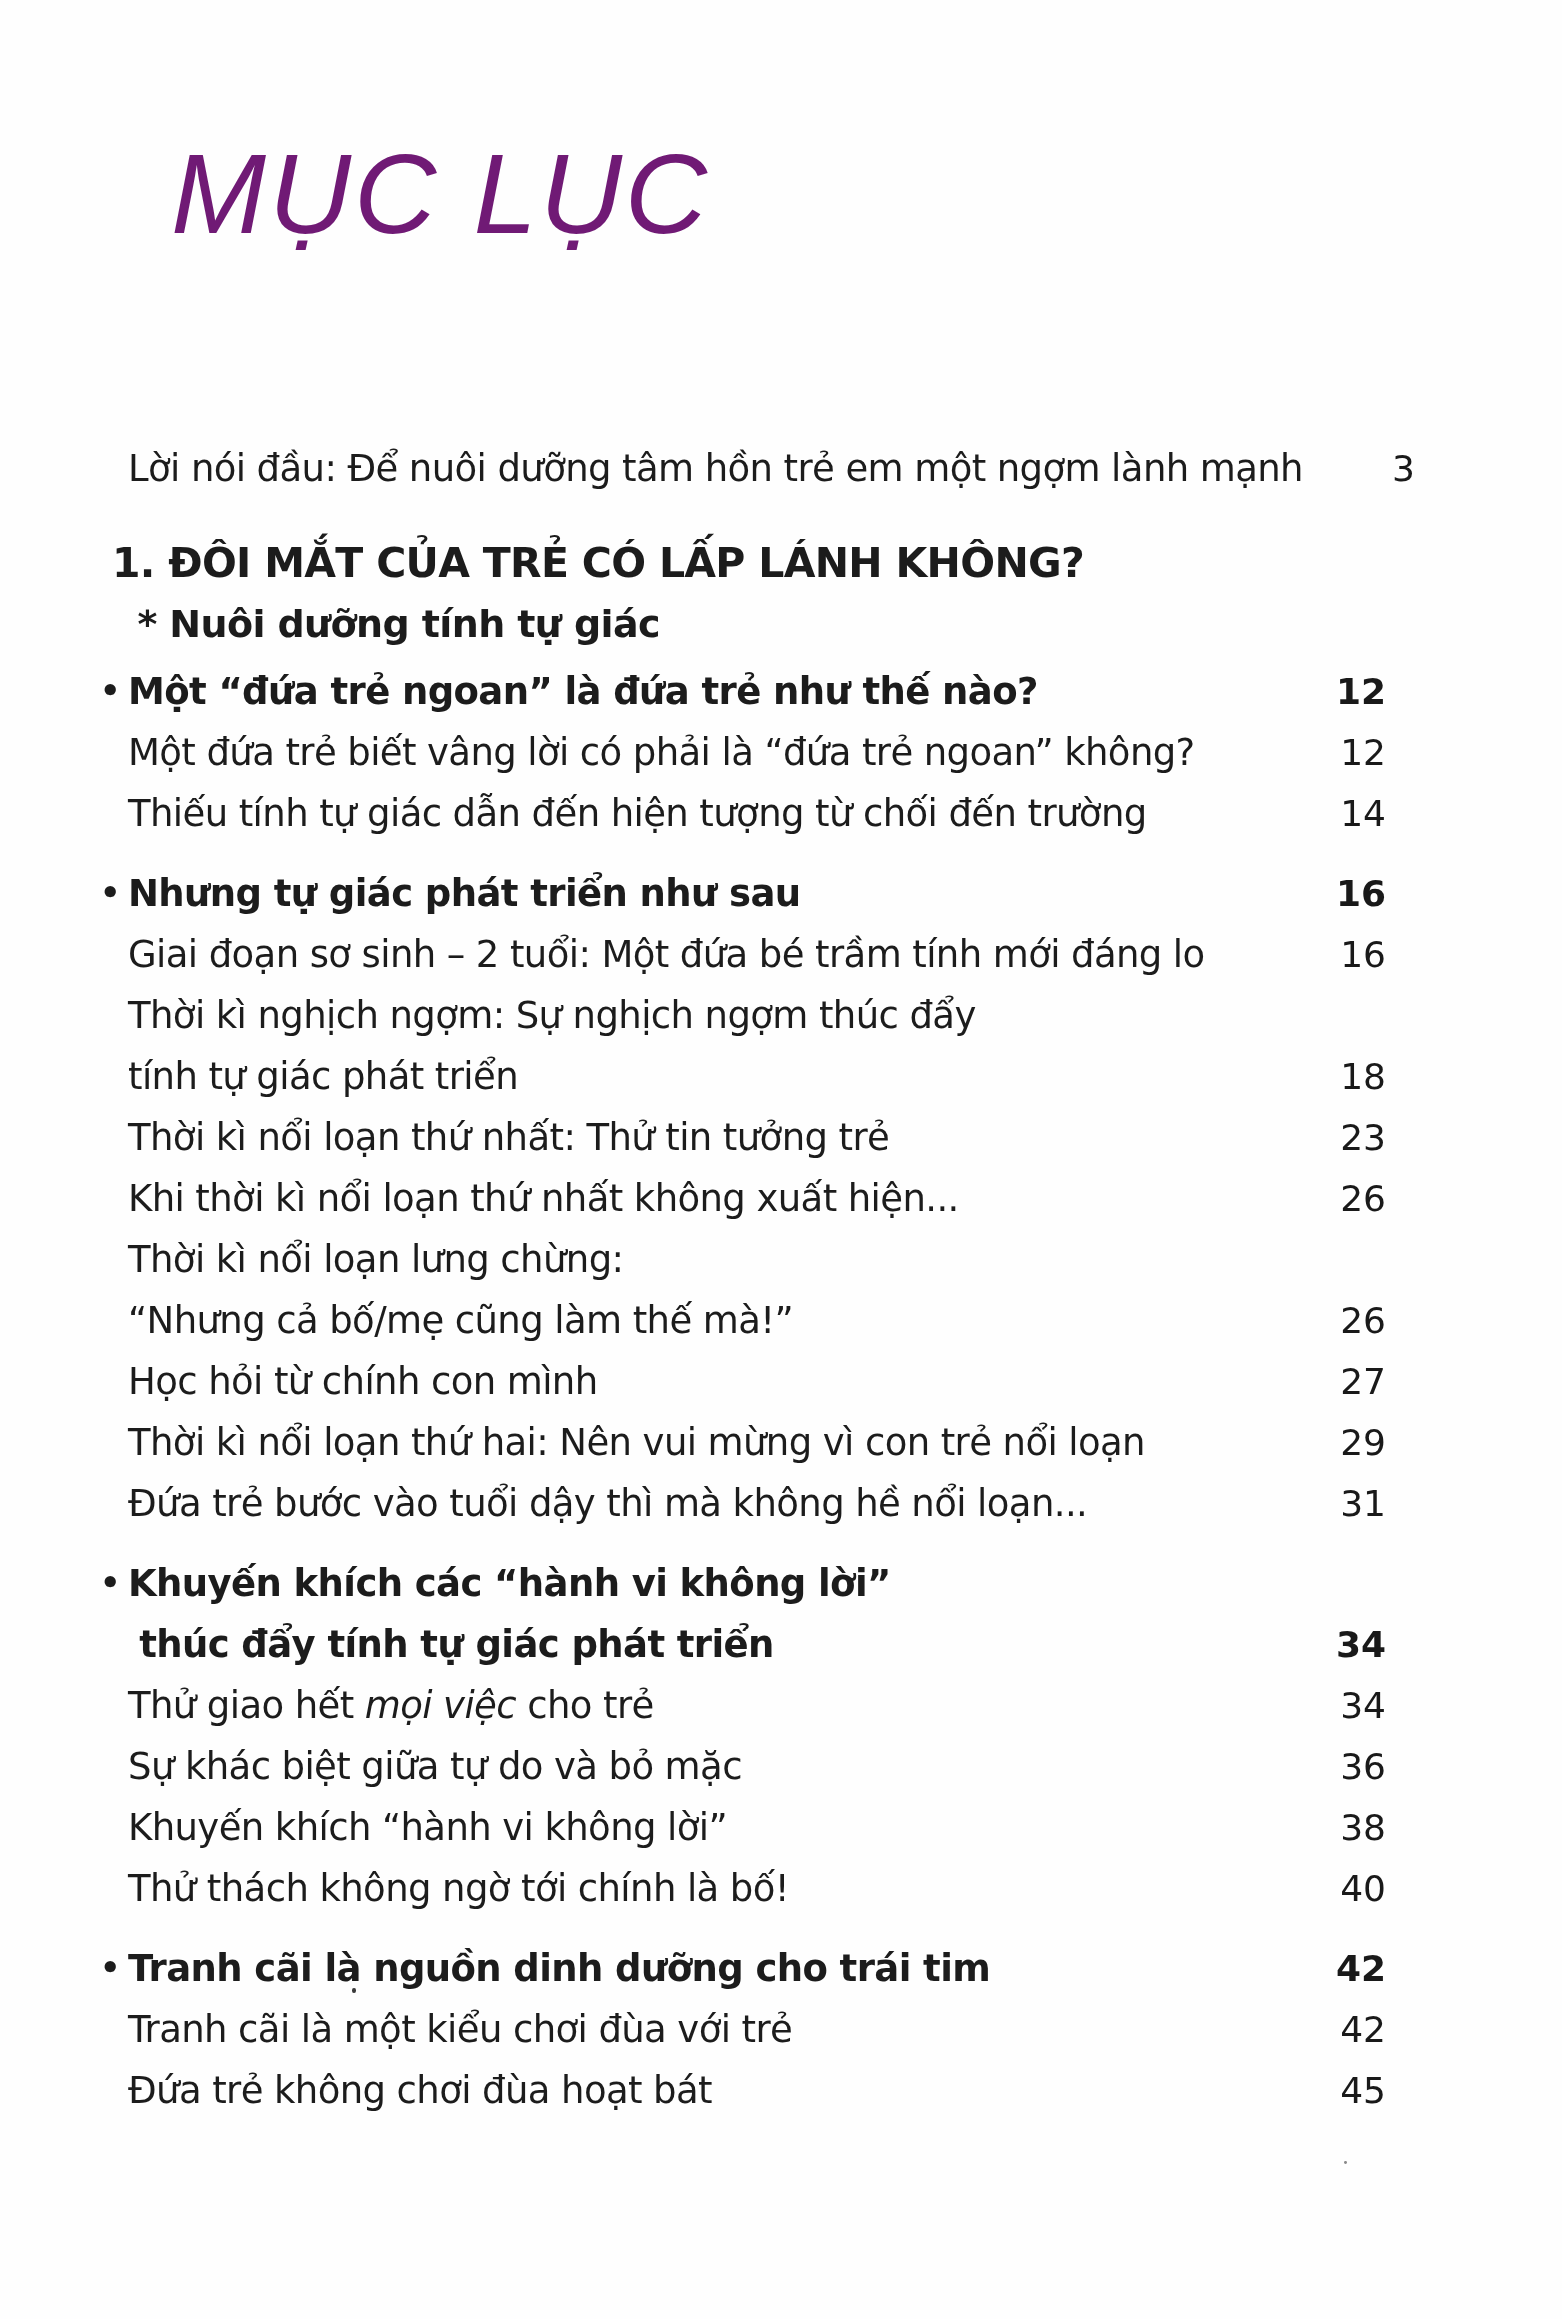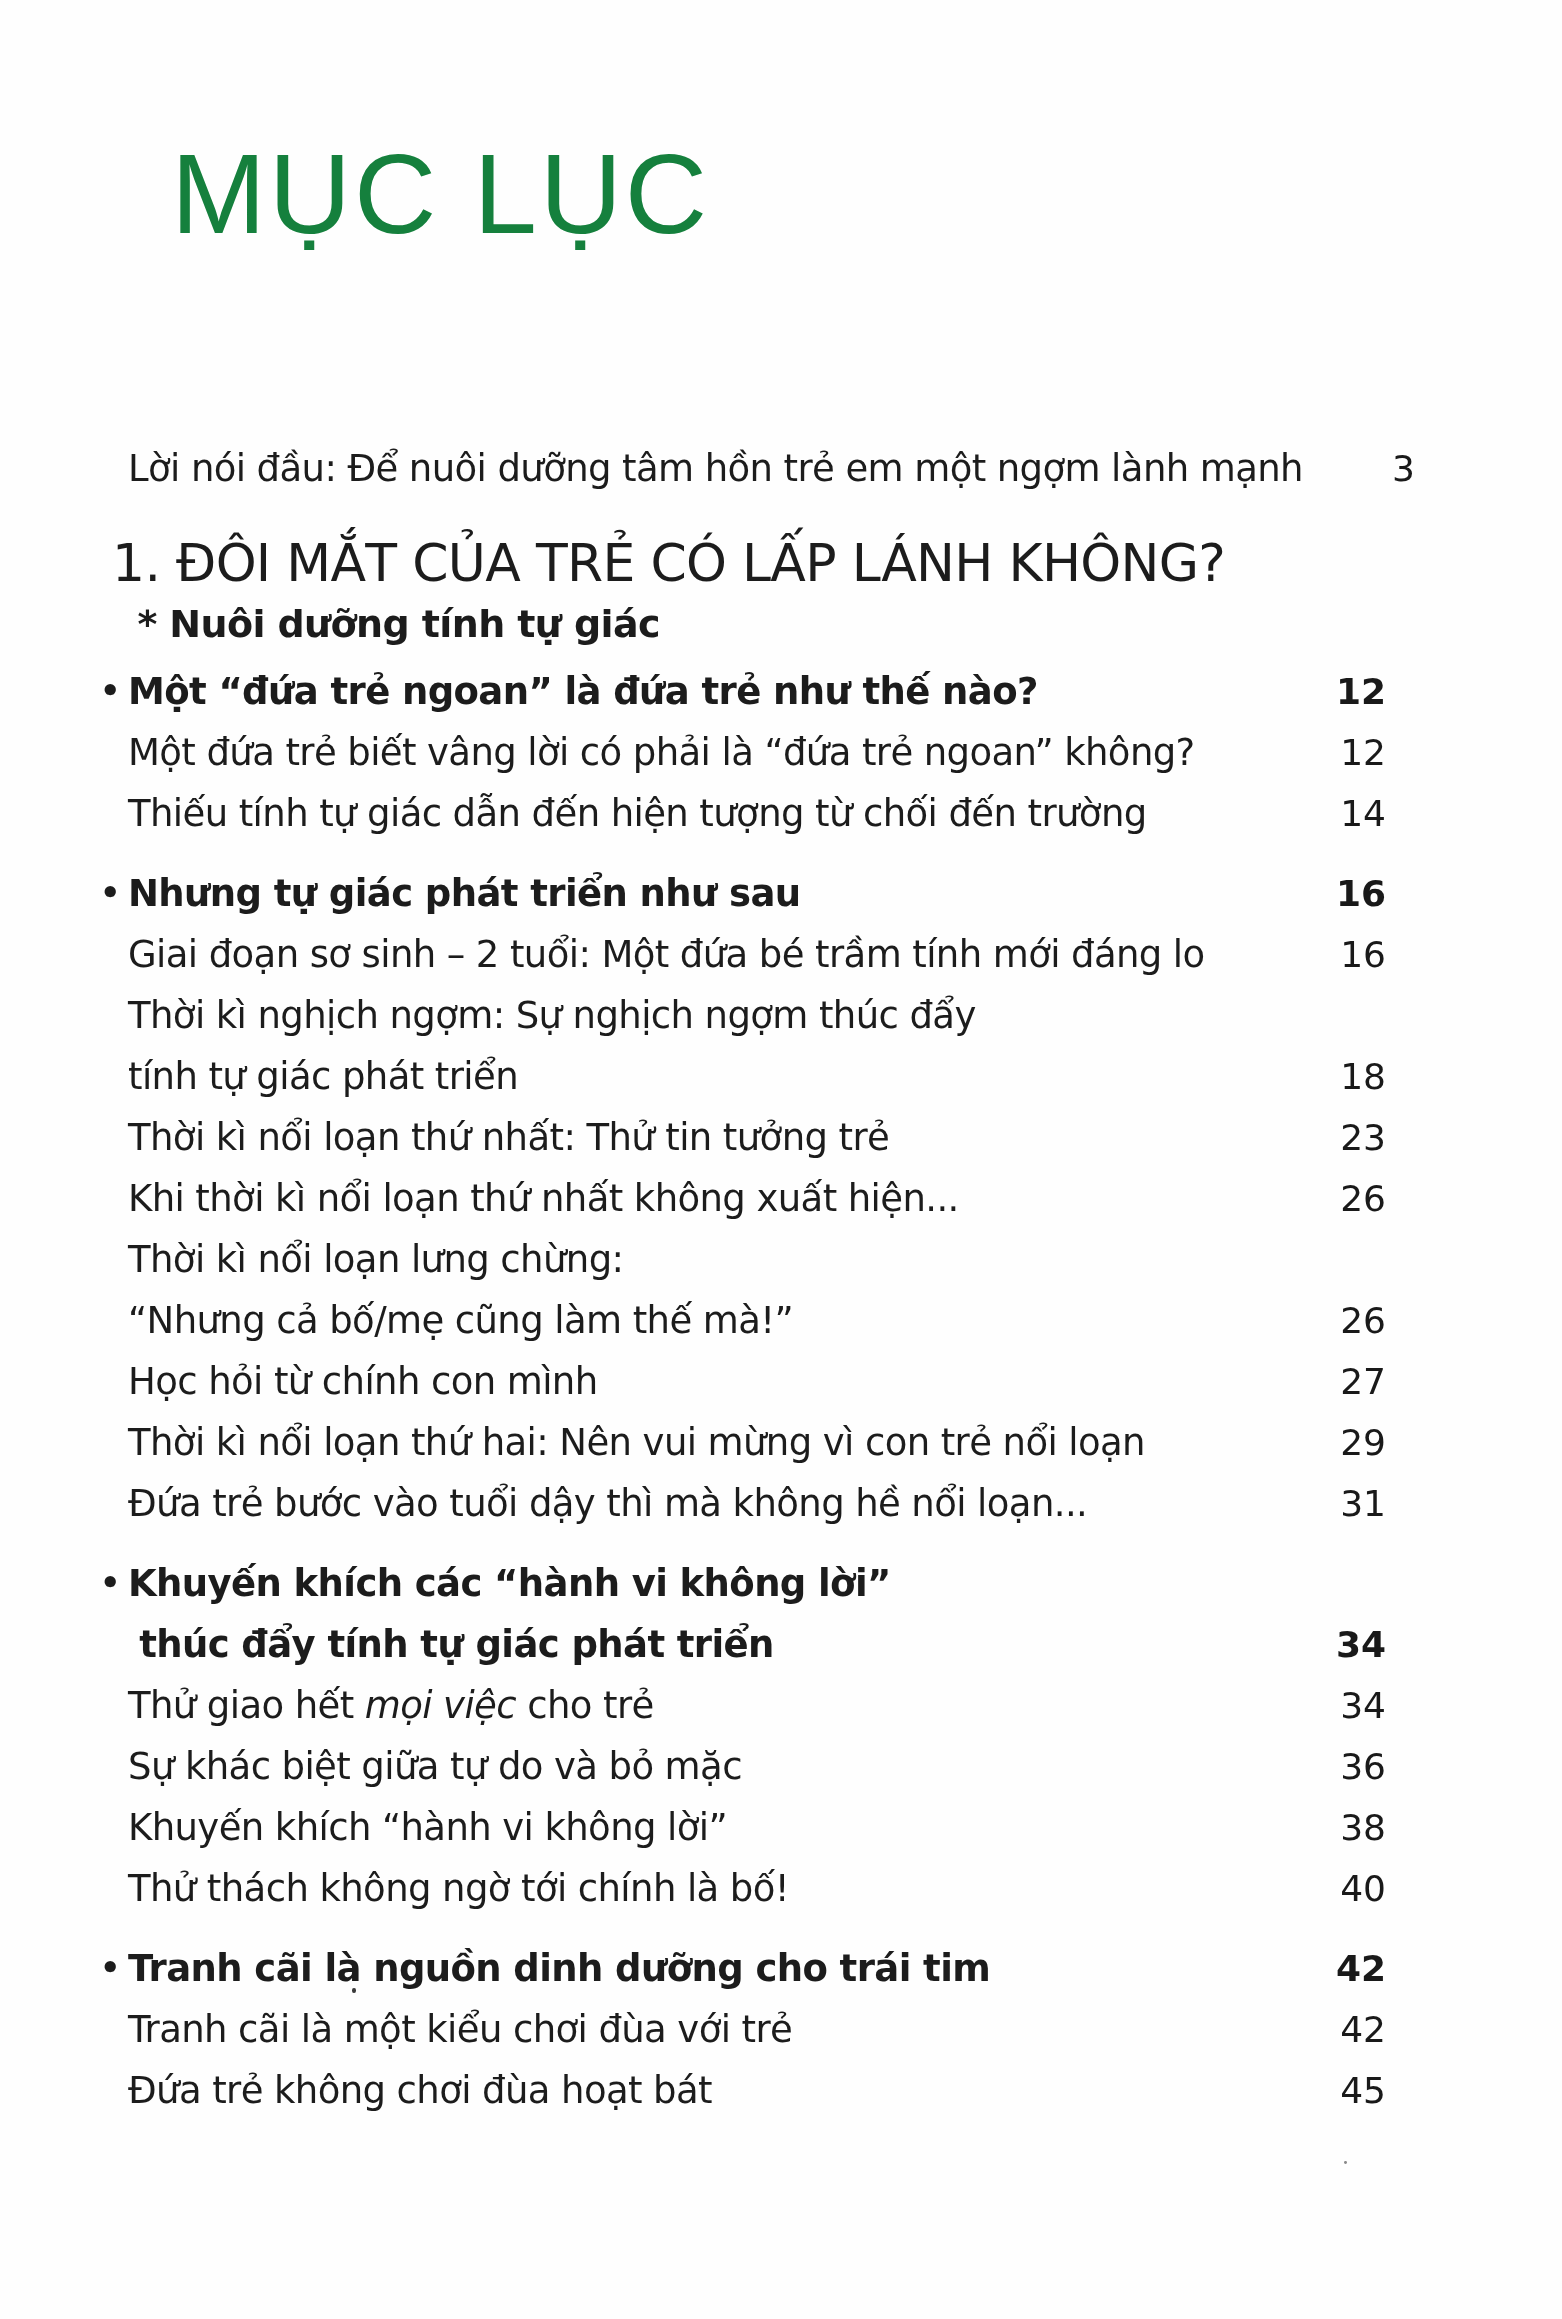--- a/index.html
+++ b/index.html
@@ -19,21 +19,22 @@
   .title {
     position: absolute;
     left: 171px;
     top: 120px;
     margin: 0;
     font-family: "Liberation Sans", sans-serif;
     font-weight: 500;
     font-size: 114px;
     line-height: 1.3;
     letter-spacing: 2.8px;
-    color: #15803d;
+    color: #701a75;
+    font-style: italic;
   }
   .toc {
     position: absolute;
     left: 128px;
     top: 438px;
     width: 1258px;
   }
   .row {
     position: relative;
     display: flex;
@@ -56,22 +57,22 @@
   .bullet {
     position: absolute;
     left: -28px;
     top: 0;
     font-size: 32px;
     line-height: 61px;
   }
   .preface .row-text { }
   .chapter {
     margin-left: -16px;
-    font-weight: 400;
-    font-size: 52px;
+    font-weight: 700;
+    font-size: 41px;
     letter-spacing: -0.7px;
   }
   .chapter-sub {
     margin-left: 9.4px;
     font-weight: 700;
     font-size: 38px;
     justify-content: flex-end;
   }
   .section {
     font-weight: 700;

